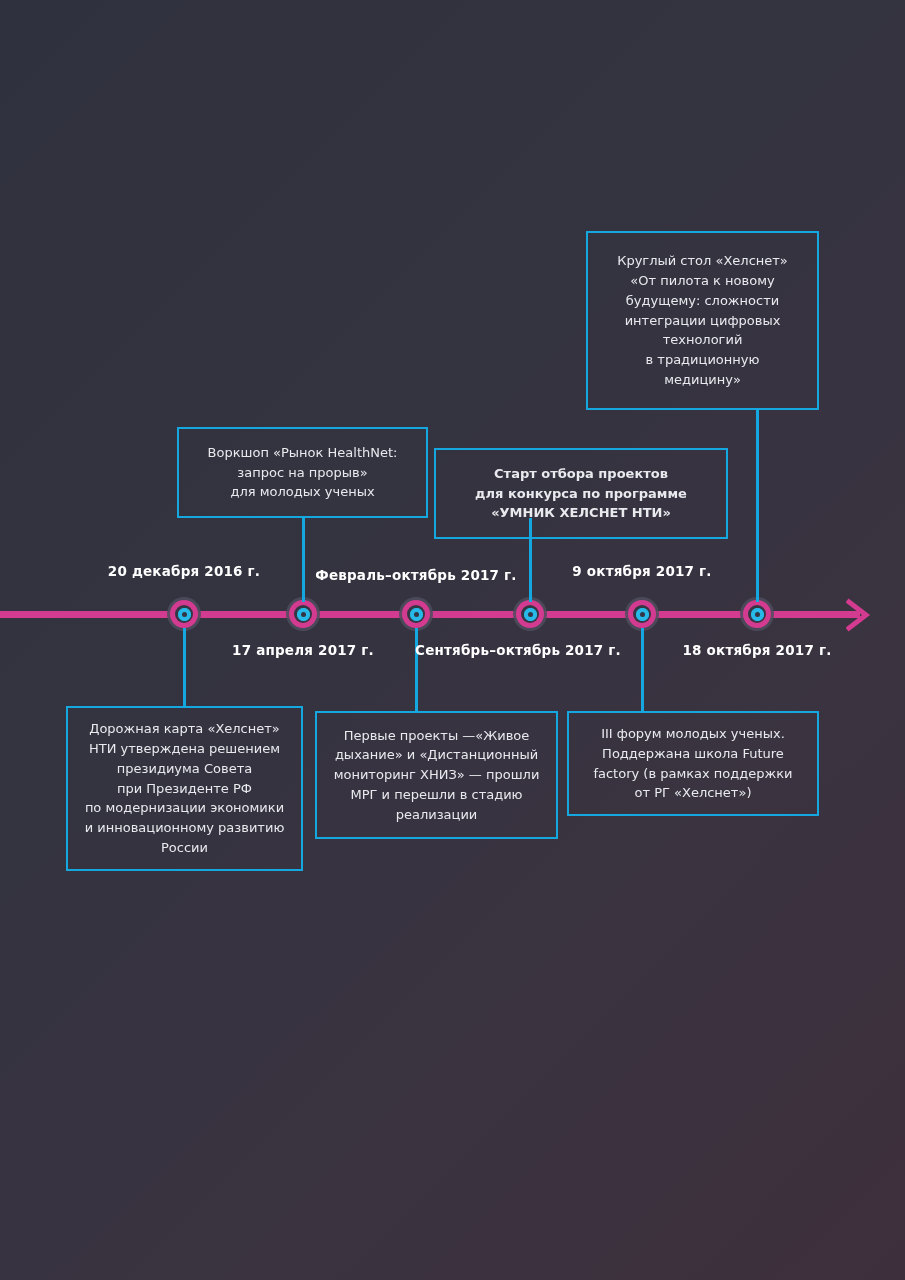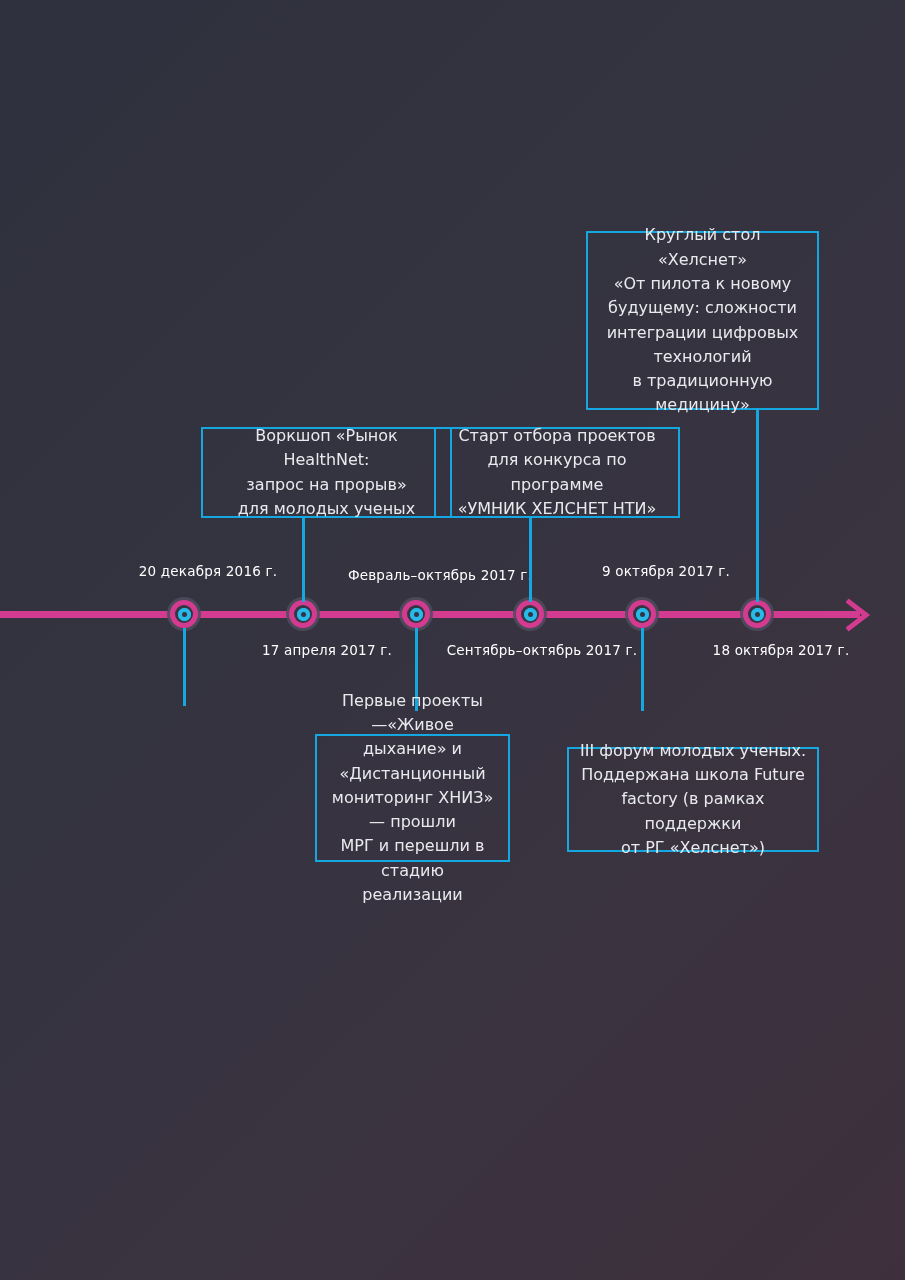--- a/index.html
+++ b/index.html
@@ -82,37 +82,36 @@
     position: absolute;
     width: 3px;
     margin-left: -1px;
     background: #14a7e0;
   }
 
   
   .date-label {
     position: absolute;
     font-size: 13.5px;
-    font-weight: normal;
+    font-weight: bold;
     color: #ffffff;
     text-align: center;
     line-height: 1.5;
     white-space: nowrap;
     transform: translateX(-50%);
     letter-spacing: 0.2px;
-    margin-left: 24px;
   }
 
   
   .event-box {
     position: absolute;
     box-sizing: border-box;
     border: 2px solid #14a7e0;
     color: #e8eaee;
-    font-size: 16px;
+    font-size: 13px;
     line-height: 1.52;
     text-align: center;
     display: flex;
     align-items: center;
     justify-content: center;
     padding: 8px 10px;
     background: transparent;
   }
   .event-box .box-text { white-space: pre-line; }
 </style>
@@ -127,66 +126,75 @@
       <polyline points="3,4 20,17 3,30" fill="none" stroke="#d33b90" stroke-width="5" stroke-linecap="square" stroke-linejoin="miter"></polyline>
     </svg>
   </div>
 
   <div class="date-label" style="left:184px; top:561px;">20 декабря
 2016  г.</div>
   <div class="marker" style="left:184px;">
     <span class="marker-core"></span>
   </div>
   <div class="connector" style="left:184px; top:628px; height:78px;"></div>
+  <div class="event-box" style="left:66px; top:706px; width:237px; height:165px;">
+    <span class="box-text">Дорожная карта «Хелснет»
+НТИ утверждена решением
+президиума Совета
+при Президенте РФ
+по модернизации экономики
+и инновационному развитию
+России</span>
+  </div>
 
   <div class="date-label" style="left:303px; top:640px;">17 апреля
 2017 г.</div>
   <div class="marker" style="left:303px;">
     <span class="marker-core"></span>
   </div>
   <div class="connector" style="left:303px; top:518px; height:84px;"></div>
-  <div class="event-box" style="left:177px; top:427px; width:251px; height:91px;margin-left:24px;">
+  <div class="event-box" style="left:177px; top:427px; width:251px; height:91px;">
     <span class="box-text">Воркшоп «Рынок HealthNet:
 запрос на прорыв»
 для молодых ученых</span>
   </div>
 
   <div class="date-label" style="left:416px; top:565px;">Февраль–октябрь
 2017 г.</div>
   <div class="marker" style="left:416px;">
     <span class="marker-core"></span>
   </div>
   <div class="connector" style="left:416px; top:628px; height:83px;"></div>
-  <div class="event-box" style="left:315px; top:734px; width:195px; height:128px;">
+  <div class="event-box" style="left:315px; top:711px; width:243px; height:128px;">
     <span class="box-text">Первые проекты —«Живое
 дыхание» и «Дистанционный
 мониторинг ХНИЗ» — прошли
 МРГ и перешли в стадию
 реализации</span>
   </div>
 
   <div class="date-label" style="left:518px; top:640px;">Сентябрь–октябрь
 2017 г.</div>
   <div class="marker" style="left:530px;">
     <span class="marker-core"></span>
   </div>
   <div class="connector" style="left:530px; top:518px; height:84px;"></div>
-  <div class="event-box" style="left:434px; top:427px; width:246px; height:91px;">
+  <div class="event-box" style="left:434px; top:448px; width:294px; height:91px;font-weight:bold;">
     <span class="box-text">Старт отбора проектов
 для конкурса по программе
 «УМНИК ХЕЛСНЕТ НТИ»</span>
   </div>
 
   <div class="date-label" style="left:642px; top:561px;">9 октября
 2017 г.</div>
   <div class="marker" style="left:642px;">
     <span class="marker-core"></span>
   </div>
   <div class="connector" style="left:642px; top:628px; height:83px;"></div>
-  <div class="event-box" style="left:567px; top:711px; width:252px; height:105px;margin-top:36px;">
+  <div class="event-box" style="left:567px; top:711px; width:252px; height:105px;">
     <span class="box-text">III форум молодых ученых.
 Поддержана школа Future
 factory (в рамках поддержки
 от РГ «Хелснет»)</span>
   </div>
 
   <div class="date-label" style="left:757px; top:640px;">18 октября
 2017 г.</div>
   <div class="marker" style="left:757px;">
     <span class="marker-core"></span>

